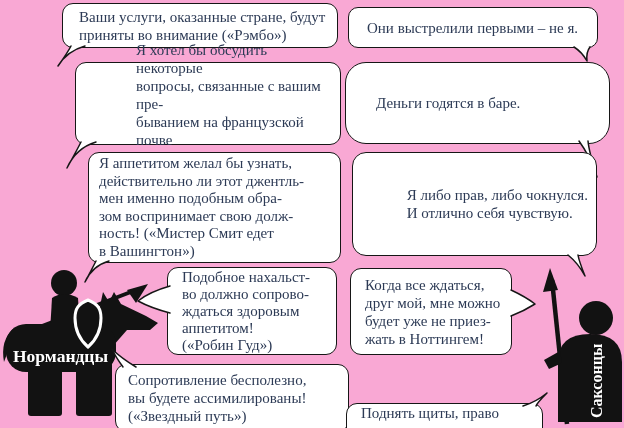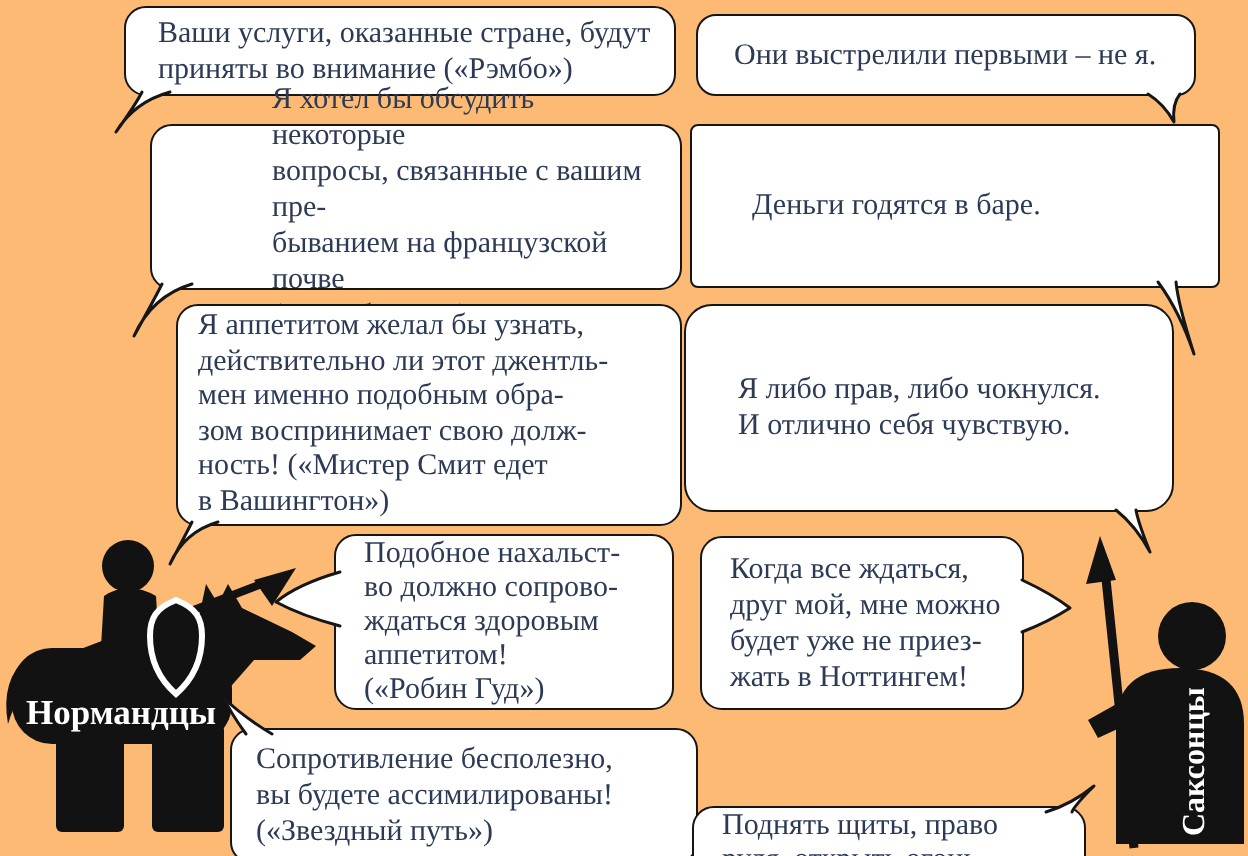--- a/index.html
+++ b/index.html
@@ -1,19 +1,19 @@
 <!DOCTYPE html>
 <html><head>
 <meta charset="utf-8">
 <style>
   html,body{margin:0;padding:0;background:#ffffff;}
   .page{
     position:relative;
     width:624px;height:428px;
-    background:#fdba74;
+    background:#f9a8d4;
     font-family:"Liberation Serif","DejaVu Serif",serif;
     overflow:hidden;
   }
   .bubble{
     position:absolute;
     box-sizing:border-box;
     background:#ffffff;
     border:1.5px solid #161616;
     border-radius:11px;
     display:flex;
@@ -105,28 +105,28 @@
     </svg>
   </div>
 
   <div class="bubble" style="left:348px;top:7px;width:250px;height:41px;border-radius:10px;">
     <div class="bubble-text" style="padding-left:18px;">Они выстрелили первыми – не я.</div>
     <svg class="tail" style="right:2px;bottom:-17px;" width="26" height="20">
       <path d="M5,3 Q13,8 18,17 Q17,8 21,3"></path>
     </svg>
   </div>
 
-  <div class="bubble" style="left:345px;top:62px;width:265px;height:82px;border-radius:4px;">
+  <div class="bubble" style="left:345px;top:62px;width:265px;height:82px;border-radius:21px;">
     <div class="bubble-text" style="padding-left:30px;">Деньги годятся в баре.</div>
     <svg class="tail" style="right:8px;bottom:-37px;" width="26" height="42">
       <path d="M4,3 Q15,18 22,39 Q14,14 13,3"></path>
     </svg>
   </div>
 
-  <div class="bubble" style="left:342px;top:152px;width:245px;height:104px;border-radius:14px;">
+  <div class="bubble" style="left:352px;top:152px;width:245px;height:104px;border-radius:14px;align-items:flex-end;">
     <div class="bubble-text" style="padding-left:26px;">Я либо прав, либо чокнулся.
 И отлично себя чувствую.</div>
     <svg class="tail" style="right:4px;bottom:-24px;" width="28" height="27">
       <path d="M4,3 Q14,11 21,24 Q15,9 14,3"></path>
     </svg>
   </div>
 
   <div class="bubble" style="left:350px;top:268px;width:162px;height:87px;">
     <div class="bubble-text">Когда все ждаться,
 друг мой, мне можно

